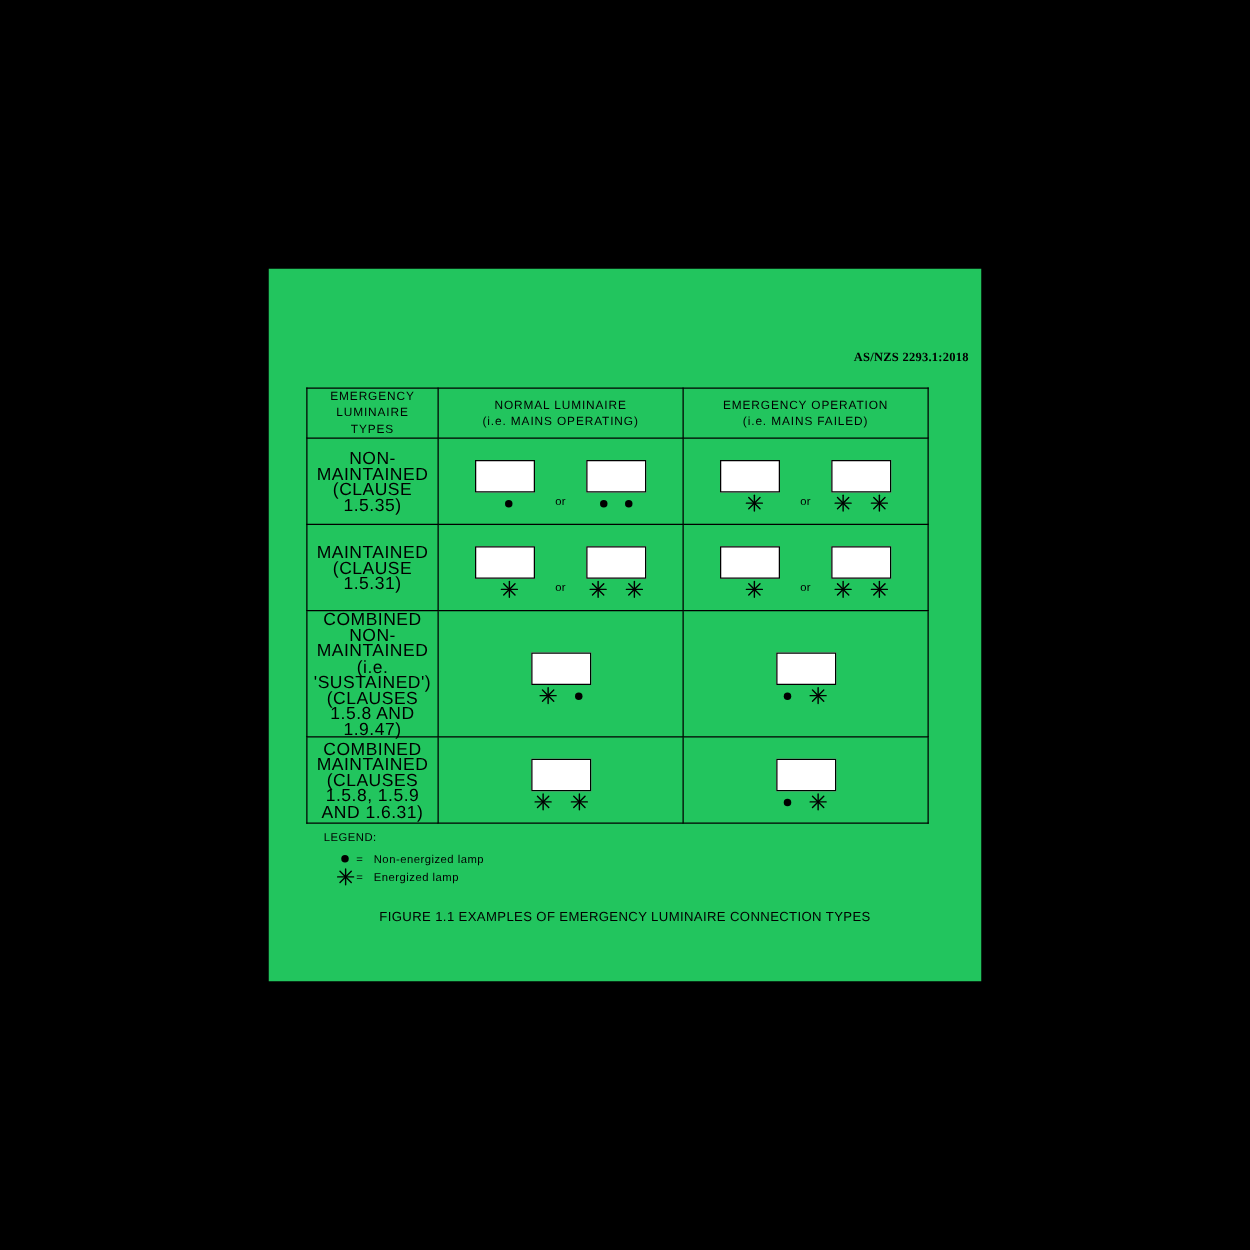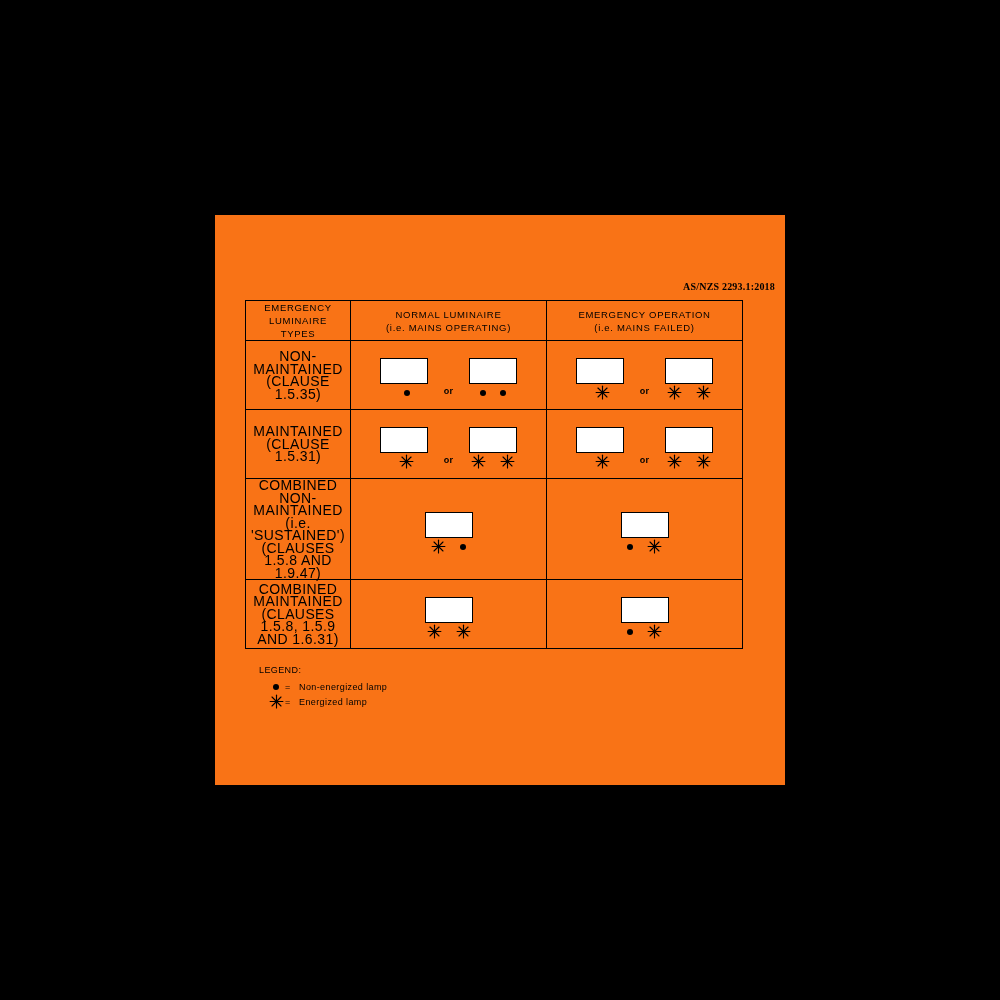--- a/index.html
+++ b/index.html
@@ -10,36 +10,36 @@
     height: 1000px;
     overflow: hidden;
     font-family: "Liberation Sans", sans-serif;
   }
   #page {
     position: absolute;
     left: 215px;
     top: 215px;
     width: 570px;
     height: 570px;
-    background: #f97316;
+    background: #22c55e;
   }
   .doc-ref {
     position: absolute;
     right: 10px;
     top: 66px;
     font-family: "Liberation Serif", serif;
     font-weight: bold;
     font-size: 10px;
     color: #000;
     letter-spacing: .2px;
   }
   table.fig {
     position: absolute;
     left: 30px;
-    top: 85px;
+    top: 95px;
     width: 497px;
     border-collapse: collapse;
     table-layout: fixed;
   }
   table.fig td {
     border: 1.2px solid #000;
     padding: 0;
     vertical-align: middle;
     text-align: center;
   }
@@ -88,21 +88,20 @@
     margin-top: 1px;
     height: 16px;
     align-items: center;
   }
   .marks.left   { justify-content: flex-start; padding-left: 6px; }
   .or {
     font-size: 9px;
     align-self: center;
     margin-top: 24px;
     letter-spacing: .3px;
-    font-weight: bold;
   }
   
   .dot {
     display: inline-block;
     width: 6px;
     height: 6px;
     border-radius: 50%;
     background: #000;
   }
   .star {
@@ -476,14 +475,15 @@
               <line x1="16" y1="4" x2="4" y2="16"></line>
             </g>
           </svg>
         </span>
       </span>
       <span class="legend-eq">=</span>
       <span>Energized lamp</span>
     </div>
   </div>
 
+  <div class="caption">FIGURE  1.1   EXAMPLES OF EMERGENCY LUMINAIRE CONNECTION TYPES</div>
 
 </div>
 
 </body></html>

